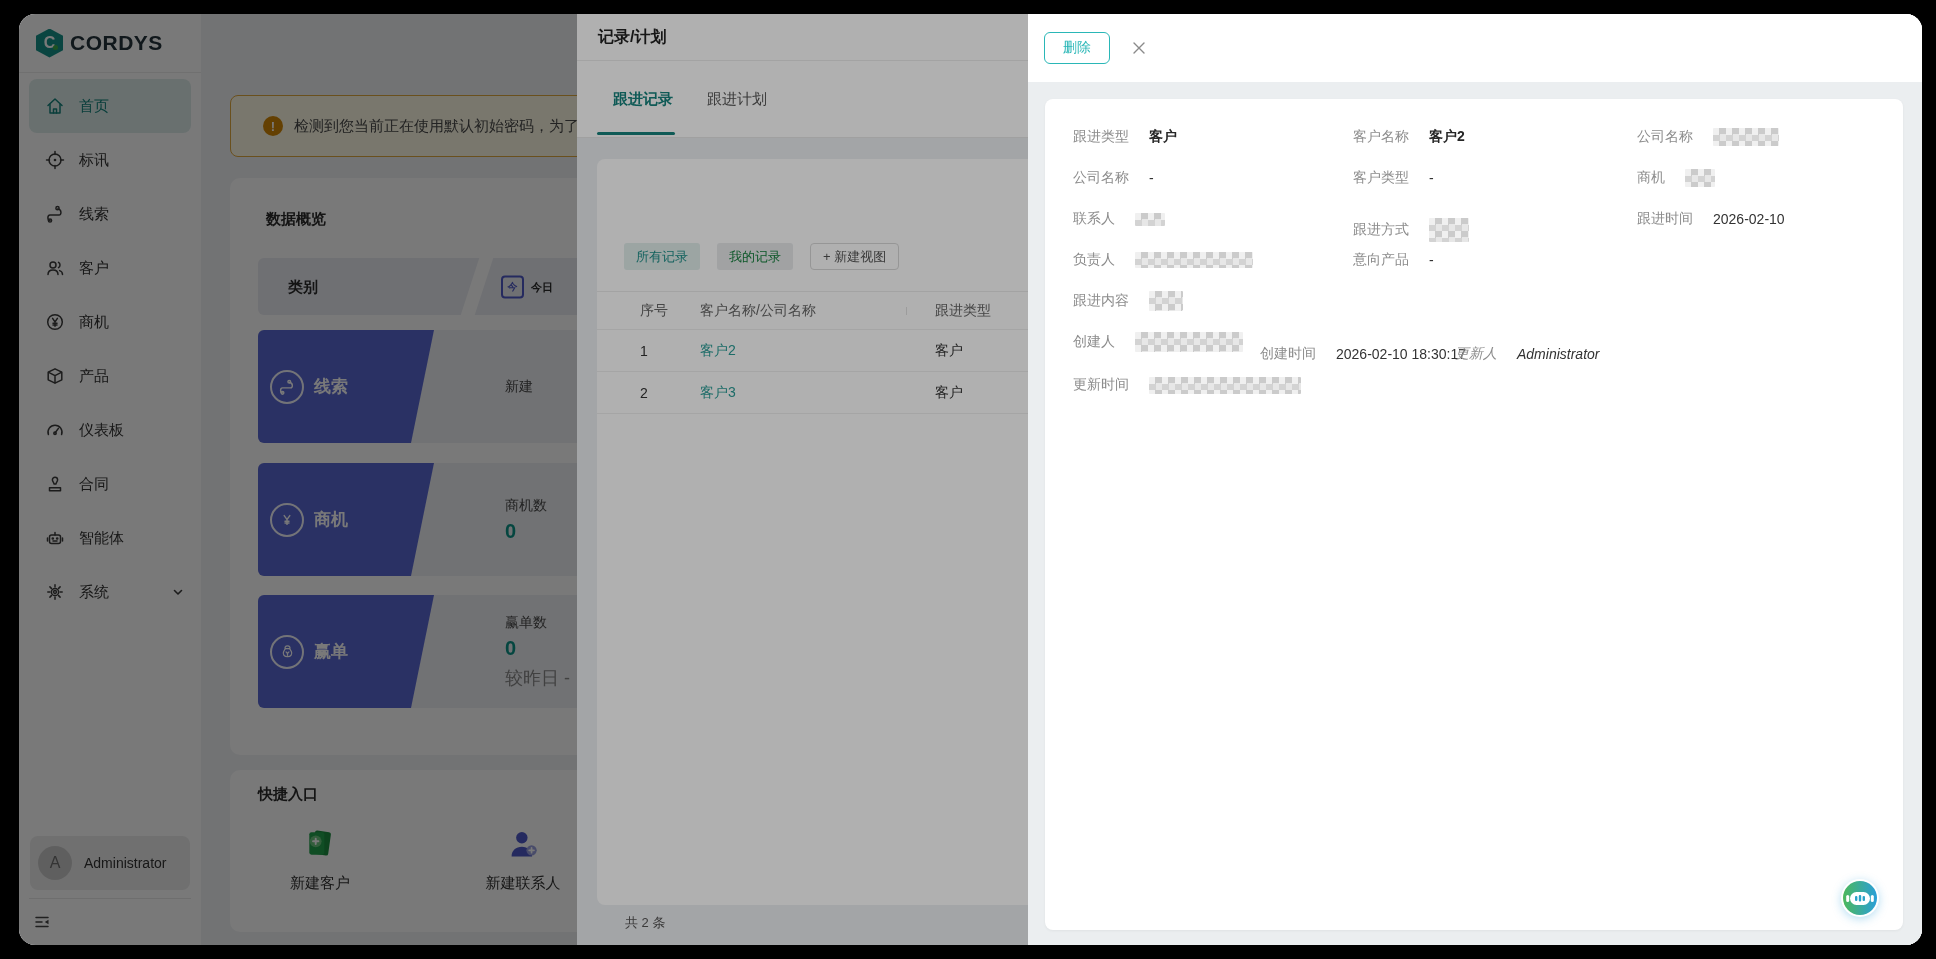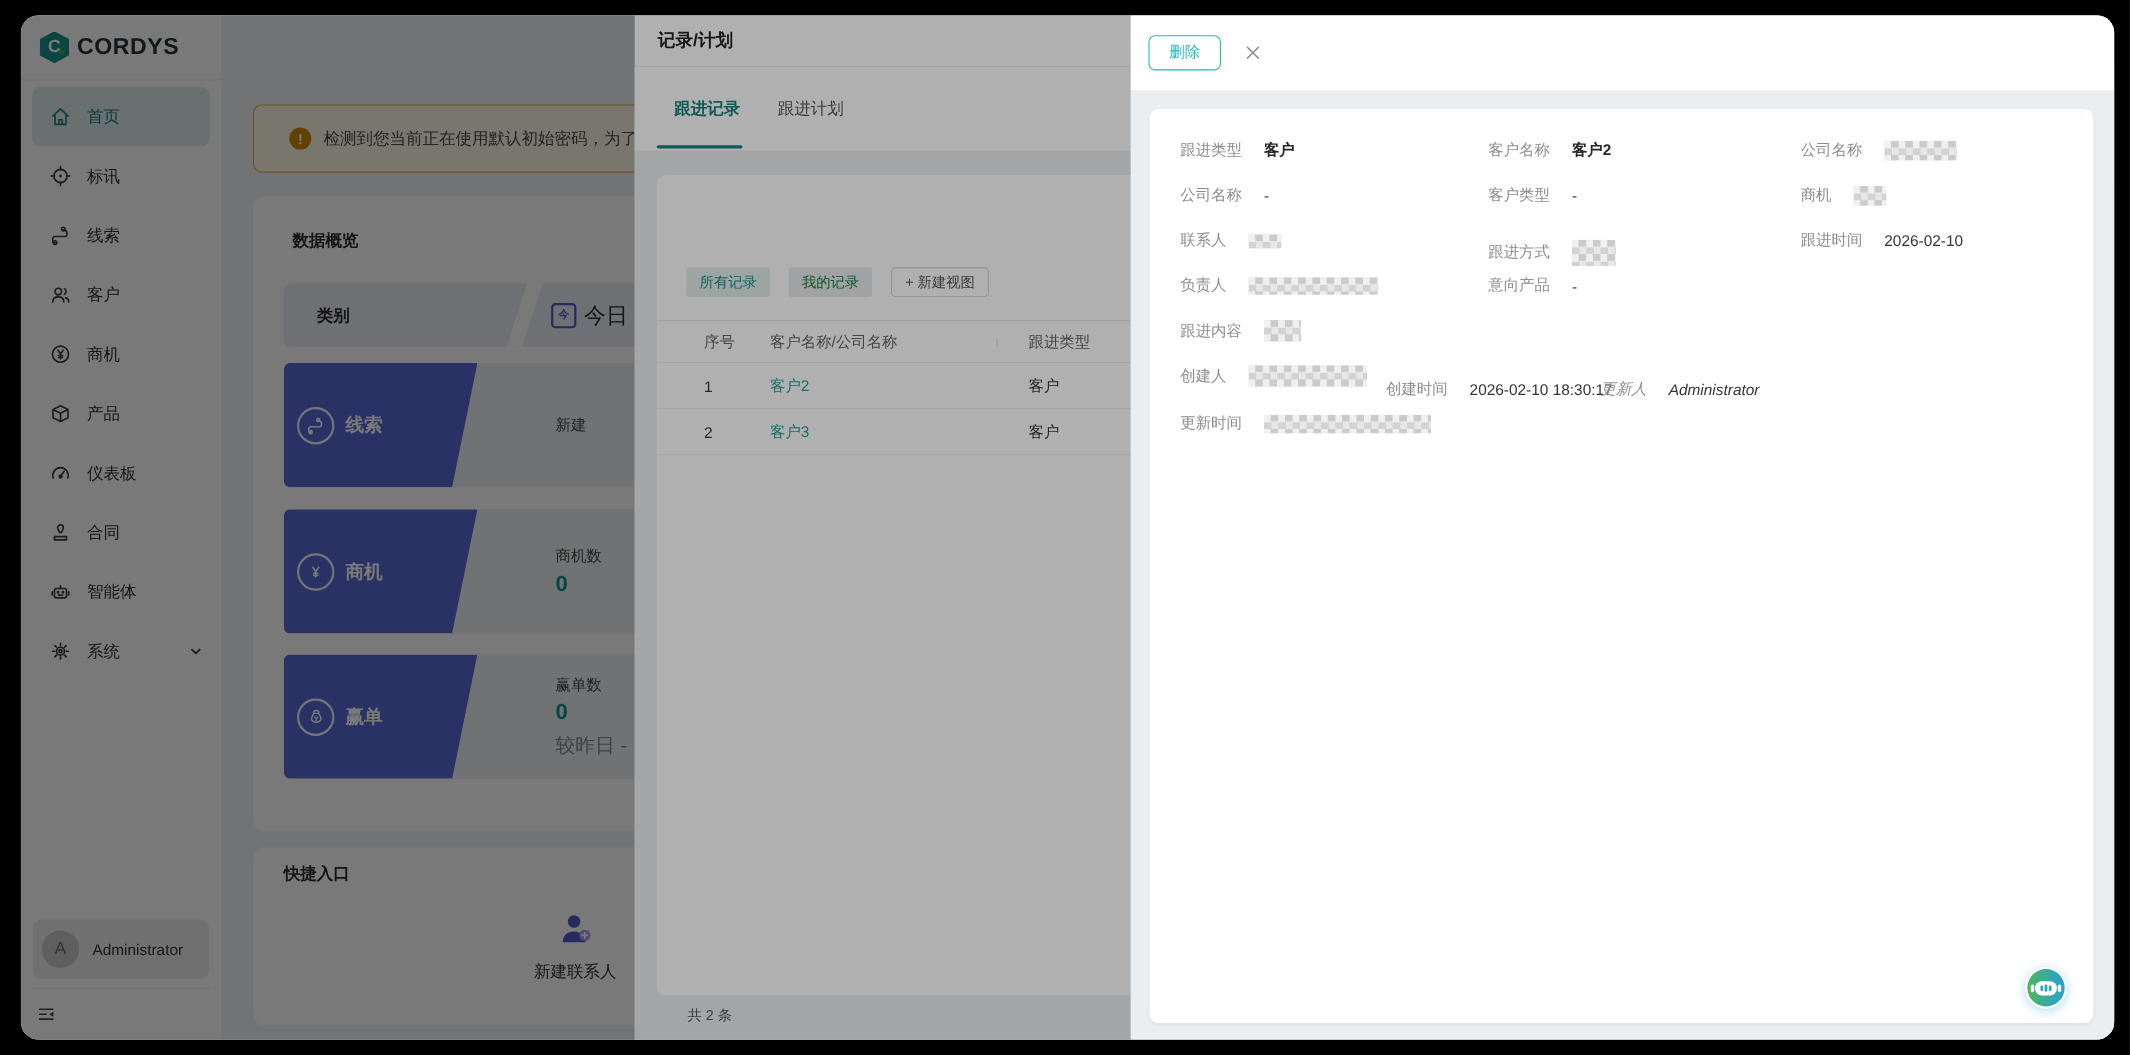--- a/index.html
+++ b/index.html
@@ -45,21 +45,21 @@
 
   .ov-card{position:absolute;left:29px;top:164px;width:560px;height:577px;background:#fff;border-radius:10px;overflow:hidden;}
   .ov-title{position:absolute;left:36px;top:32px;font-size:15px;font-weight:bold;color:#2b2b2b;}
   .ov-head{position:absolute;left:28px;top:80px;right:-10px;height:57px;background:#e9ebf2;border-radius:6px;overflow:hidden;}
   .ov-cat{position:absolute;left:30px;top:50%;transform:translateY(-50%);font-size:15px;font-weight:bold;color:#2b2b2b;}
   .ov-stripe{position:absolute;left:212px;top:-6px;bottom:-6px;width:14px;background:#fff;transform:skewX(-18deg);}
   .cal-ico{position:absolute;left:243px;top:50%;transform:translateY(-50%);width:19px;height:19px;
            border:2px solid #4f5ac8;border-radius:4px;color:#4f5ac8;font-size:10px;font-weight:bold;
            display:flex;align-items:center;justify-content:center;}
   .cal-ico::after{content:"今";}
-  .ov-today{position:absolute;left:273px;top:50%;transform:translateY(-50%);font-size:20px;font-weight:normal;color:#2b2b2b;}
+  .ov-today{position:absolute;left:273px;top:50%;transform:translateY(-50%);font-size:11px;font-weight:bold;color:#2b2b2b;}
   .ov-row{position:absolute;left:28px;right:-10px;height:113px;background:#eef0f4;border-radius:6px;}
   .ov-row.r1{top:152px;} .ov-row.r2{top:285px;} .ov-row.r3{top:417px;}
   .para{position:absolute;left:0;top:0;bottom:0;width:176px;background:#5a68d4;
         border-radius:6px 0 0 6px;clip-path:polygon(0 0,100% 0,calc(100% - 23px) 100%,0 100%);
         display:flex;align-items:center;color:#fff;}
   .icirc{width:34px;height:34px;border:2px solid rgba(255,255,255,.92);border-radius:50%;margin-left:12px;
          display:flex;align-items:center;justify-content:center;flex:none;box-sizing:border-box;}
   .plabel{font-size:17px;font-weight:bold;margin-left:10px;}
   .stats{position:absolute;left:247px;top:50%;transform:translateY(-50%);}
   .stat-label{font-size:14px;color:#4a4a4a;}
@@ -295,20 +295,31 @@
         <div class="stats">
           <div class="stat-label">赢单数</div>
           <div class="stat-value">0</div>
           <div class="stat-delta">较昨日 -</div>
         </div>
       </div>
     </section>
 
     <section class="sc-card">
       <div class="sc-title">快捷入口</div>
+      <div class="sc-item i1">
+        <div class="sc-ico">
+          <svg width="34" height="30" viewBox="0 0 30 28">
+                <rect x="9" y="2" width="15" height="22" rx="2" fill="#1d8f41" transform="rotate(8 16 13)"></rect>
+                <rect x="5" y="3" width="14" height="21" rx="2" fill="#23a24d"></rect>
+                <circle cx="11" cy="11.5" r="5.5" fill="#6cc57f"></circle>
+                <path d="M11 9v5M8.5 11.5h5" stroke="#fff" stroke-width="1.8" stroke-linecap="round"></path>
+              </svg>
+        </div>
+        <div class="sc-label">新建客户</div>
+      </div>
       <div class="sc-item i2">
         <div class="sc-ico">
           <svg width="32" height="30" viewBox="0 0 28 26">
                 <circle cx="13" cy="7.5" r="5" fill="#4f5ac8"></circle>
                 <path d="M4 24c0-5.5 4-8.5 9-8.5s9 3 9 8.5z" fill="#4f5ac8"></path>
                 <circle cx="21.5" cy="18.5" r="4.5" fill="#9aa1e0"></circle>
                 <path d="M21.5 16.4v4.2M19.4 18.5h4.2" stroke="#fff" stroke-width="1.5" stroke-linecap="round"></path>
               </svg>
         </div>
         <div class="sc-label">新建联系人</div>

